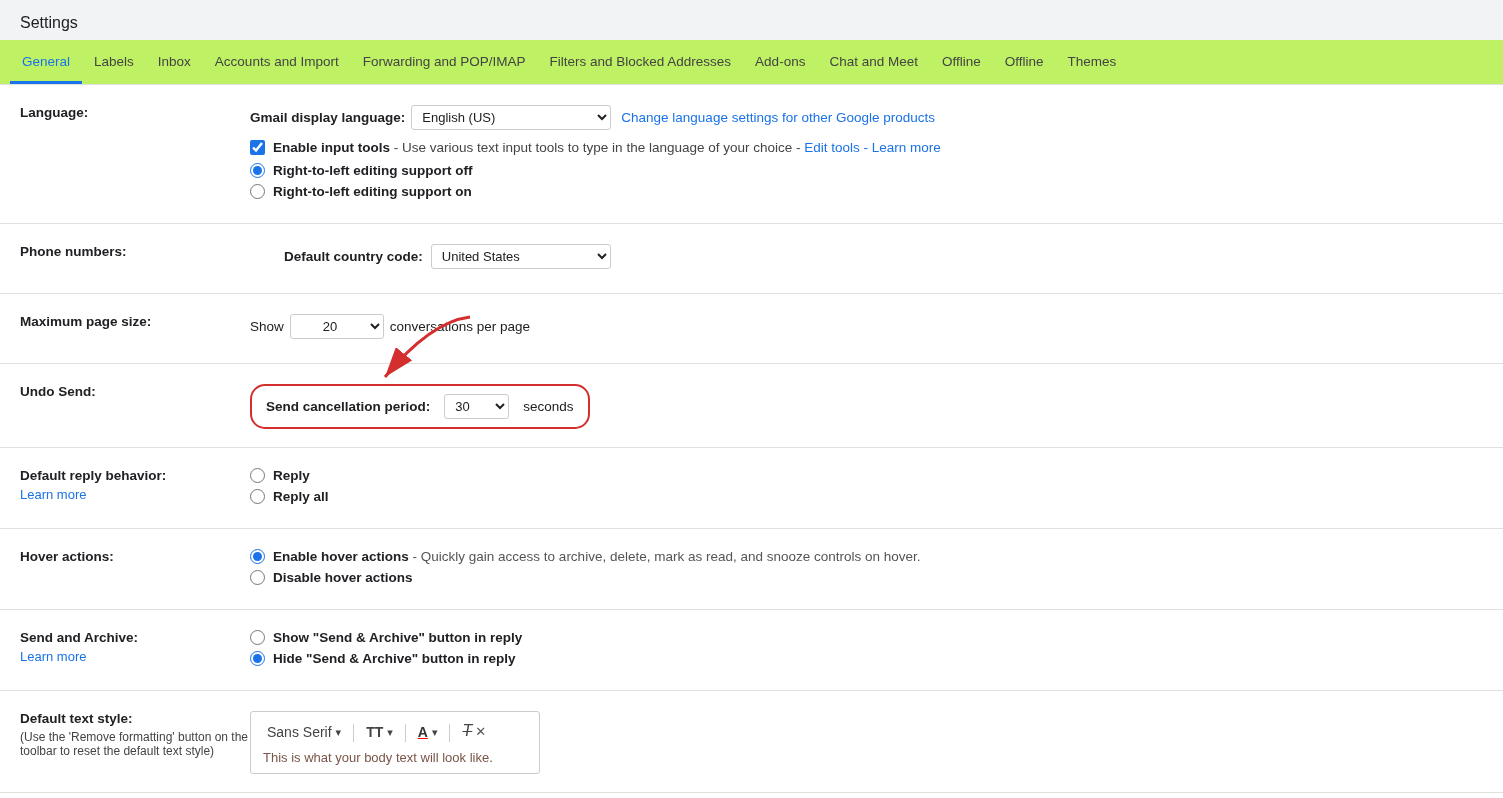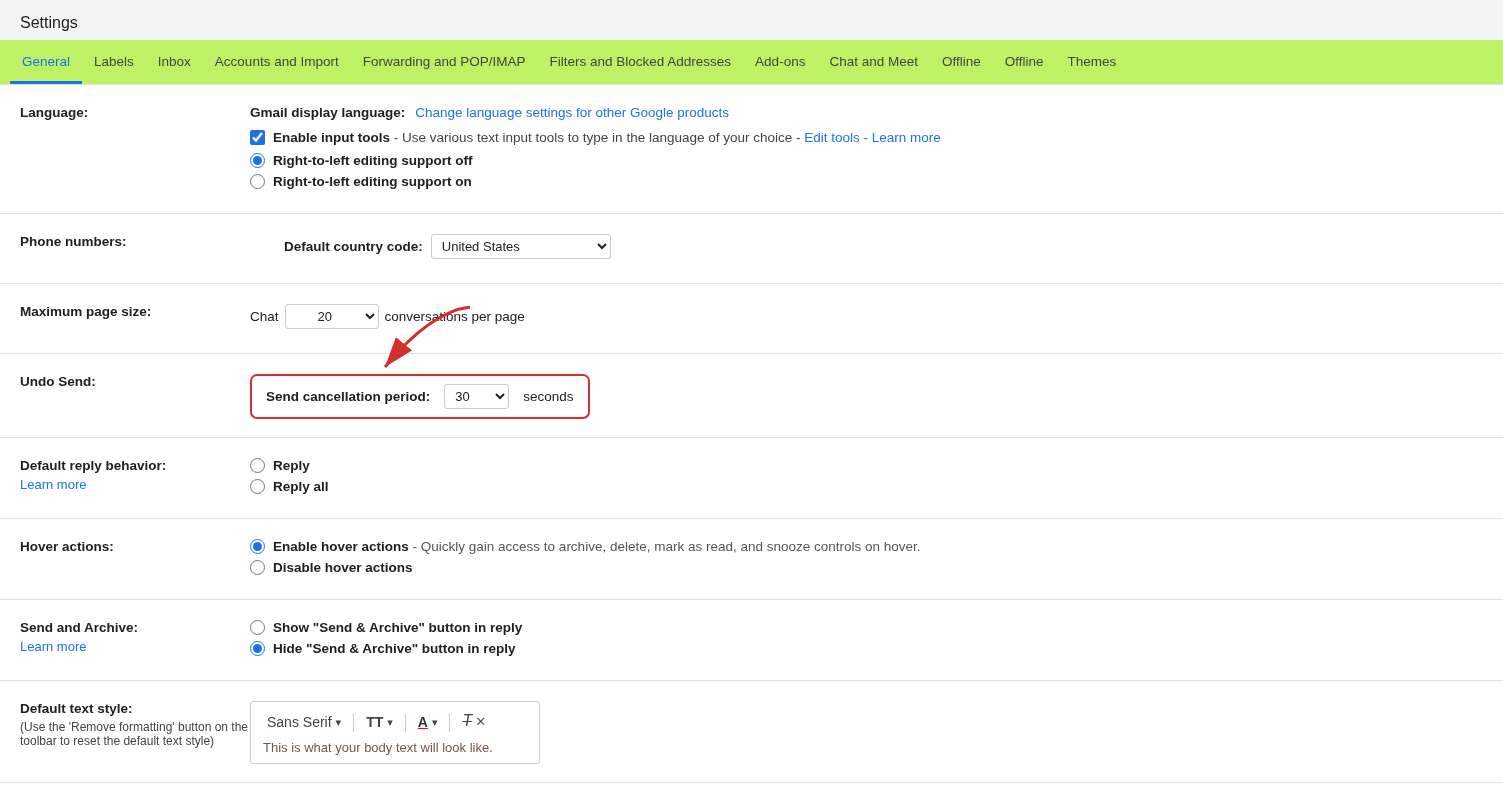--- a/index.html
+++ b/index.html
@@ -118,21 +118,21 @@
       font-weight: 700;
       color: #202124;
     }
     .radio-row label .desc {
       font-weight: 400;
       color: #555;
     }
 
     .undo-send-box {
       border: 2px solid #d32f2f;
-      border-radius: 7px;
+      border-radius: 15px;
       padding: 8px 14px;
       display: inline-flex;
       align-items: center;
       gap: 8px;
       position: relative;
     }
     .undo-send-box label {
       font-size: 13.5px;
       color: #202124;
     }
@@ -193,20 +193,23 @@
   <a class="tab-item" href="#">Themes</a>
 </div>
 
 <div class="settings-content">
 
   <div class="setting-row">
     <div class="setting-label">Language:</div>
     <div class="setting-control">
       <div class="control-row" style="margin-bottom:10px;">
         <span style="font-weight:700; font-size:13.5px;">Gmail display language:</span>
+        <select style="margin-left:6px; min-width:200px;">
+          <option>English (US)</option>
+        </select>
         <a href="#" style="margin-left:10px; color:#1a73e8; text-decoration:none; font-size:13.5px;">Change language settings for other Google products</a>
       </div>
       <div class="checkbox-row">
         <input type="checkbox" checked="" style="">
         <label>
           <strong>Enable input tools</strong>
           <span class="desc"> - Use various text input tools to type in the language of your choice - </span>
           <a class="blue-link" href="#">Edit tools</a>
           <a class="blue-link" href="#"> - Learn more</a>
         </label>
@@ -231,21 +234,21 @@
           <option>United States</option>
         </select>
       </div>
     </div>
   </div>
 
   <div class="setting-row">
     <div class="setting-label">Maximum page size:</div>
     <div class="setting-control">
       <div class="control-row">
-        <span style="font-size:13.5px;">Chat</span>
+        <span style="font-size:13.5px;">Show</span>
         <select style="margin-left:6px; margin-right:6px;padding-left:28px;">
           <option>20</option>
           <option>10</option>
           <option>15</option>
           <option>25</option>
           <option>50</option>
           <option>100</option>
         </select>
         <span style="font-size:13.5px;">conversations per page</span>
       </div>

